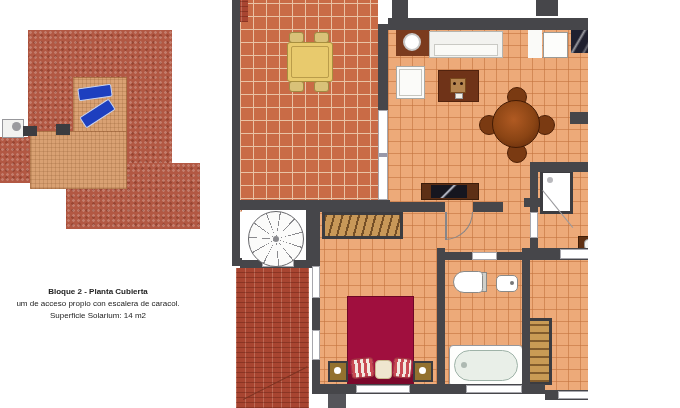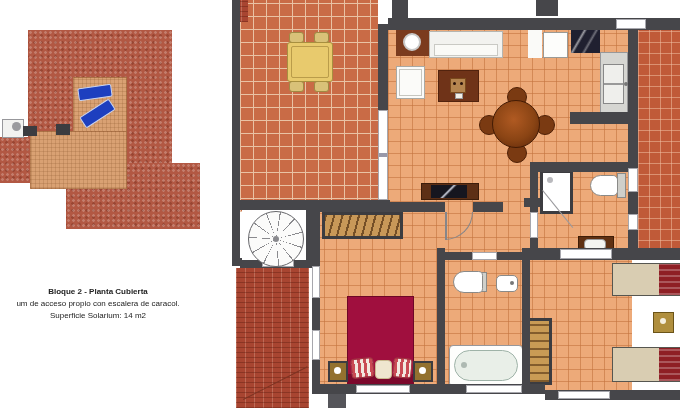--- a/index.html
+++ b/index.html
@@ -1,16 +1,16 @@
 <!DOCTYPE html>
 <html><head>
 <meta charset="utf-8">
 <style>
   html,body{margin:0;padding:0;background:#fff;}
-  #canvas{position:relative;width:680px;height:408px;background:#fff;overflow:hidden;
+  #canvas{position:relative;width:588px;height:408px;background:#fff;overflow:hidden;
           font-family:"Liberation Sans",sans-serif;}
   .el{position:absolute;box-sizing:border-box;}
   
   .mottled{background-color:#b25843;background-image:
     radial-gradient(rgba(255,255,255,.22) 1px, transparent 1.6px),
     radial-gradient(rgba(90,25,10,.28) 1px, transparent 1.6px);
     background-size:5px 5px,7px 7px;background-position:0 0,3px 2px;}
   .brick{background-color:#a84531;background-image:
     repeating-linear-gradient(0deg, rgba(60,10,0,.28) 0 1px, transparent 1px 5px),
     repeating-linear-gradient(90deg, rgba(255,220,200,.25) 0 1px, transparent 1px 9px);}

